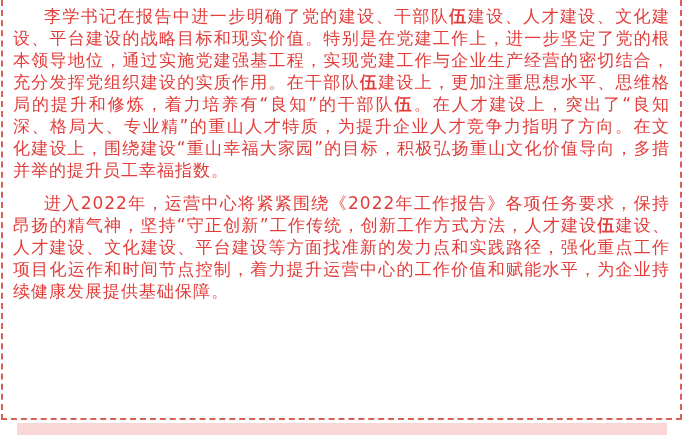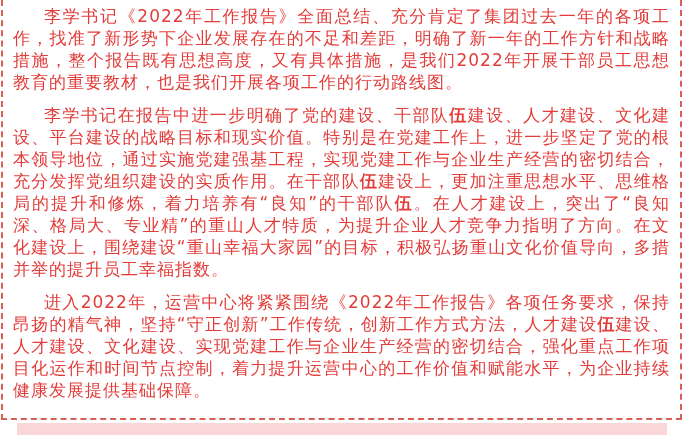--- a/index.html
+++ b/index.html
@@ -52,18 +52,17 @@
     width: 650px;
     height: 12px;
     background: var(--highlight-color, #f9d7d7);
   }
 </style>
 </head>
 <body style="background: rgb(255, 255, 255);">
 
 <div class="text-frame">
   <div class="text-body">
-      <p class="para"><span>李学书记《2022年工作报告》全面总结、充分肯定了集团过去一年的各项工作，找准了新形势下企业发展存在的不足和差距，明确了新一年的工作方针和战略措施，整个报告既有思想高度，又有具体措施，是我们2022年开展干部员工思想教育的重要教材，也是我们开展各项工作的行动路线图。</span></p>
       <p class="para"><span>李学书记在报告中进一步明确了党的建设、干部队</span><span class="bold-char">伍</span><span>建设、人才建设、文化建设、平台建设的战略目标和现实价值。特别是在党建工作上，进一步坚定了党的根本领导地位，通过实施党建强基工程，实现党建工作与企业生产经营的密切结合，充分发挥党组织建设的实质作用。在干部队</span><span class="bold-char">伍</span><span>建设上，更加注重思想水平、思维格局的提升和修炼，着力培养有“良知”的干部队</span><span class="bold-char">伍</span><span>。在人才建设上，突出了“良知深、格局大、专业精”的重山人才特质，为提升企业人才竞争力指明了方向。在文化建设上，围绕建设“重山幸福大家园”的目标，积极弘扬重山文化价值导向，多措并举的提升员工幸福指数。</span></p>
-      <p class="para"><span>进入2022年，运营中心将紧紧围绕《2022年工作报告》各项任务要求，保持昂扬的精气神，坚持“守正创新”工作传统，创新工作方式方法，人才建设</span><span class="bold-char">伍</span><span>建设、人才建设、文化建设、实现党建工作与企业生产经营的密切结合，强化重点工作项目化运作和时间节点控制，着力提升运营中心的工作价值和赋能水平，为企业持续健康发展提供基础保障。</span></p>
+      <p class="para"><span>进入2022年，运营中心将紧紧围绕《2022年工作报告》各项任务要求，保持昂扬的精气神，坚持“守正创新”工作传统，创新工作方式方法，人才建设</span><span class="bold-char">伍</span><span>建设、人才建设、文化建设、平台建设等方面找准新的发力点和实践路径，强化重点工作项目化运作和时间节点控制，着力提升运营中心的工作价值和赋能水平，为企业持续健康发展提供基础保障。</span></p>
     </div>
 </div>
 <div class="highlight-bar"></div>
 
 </body></html>

